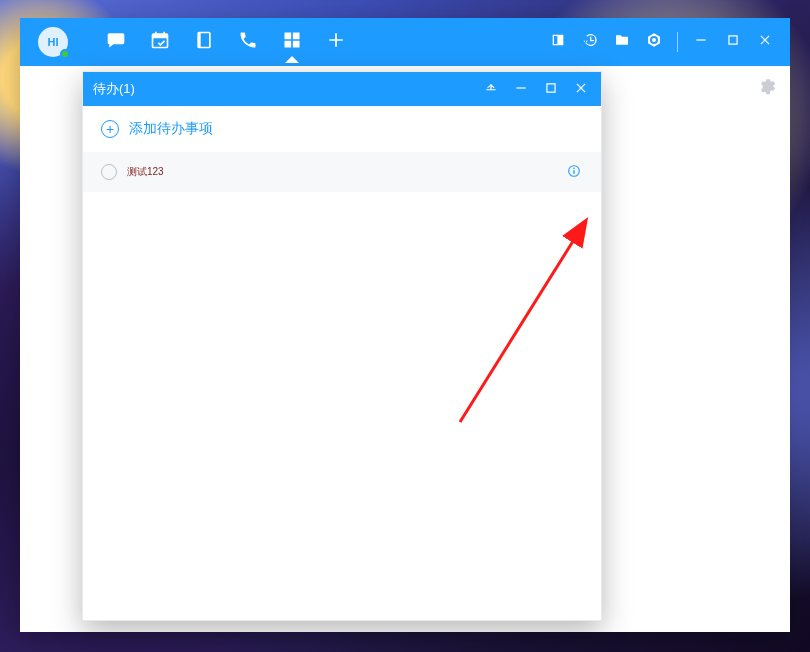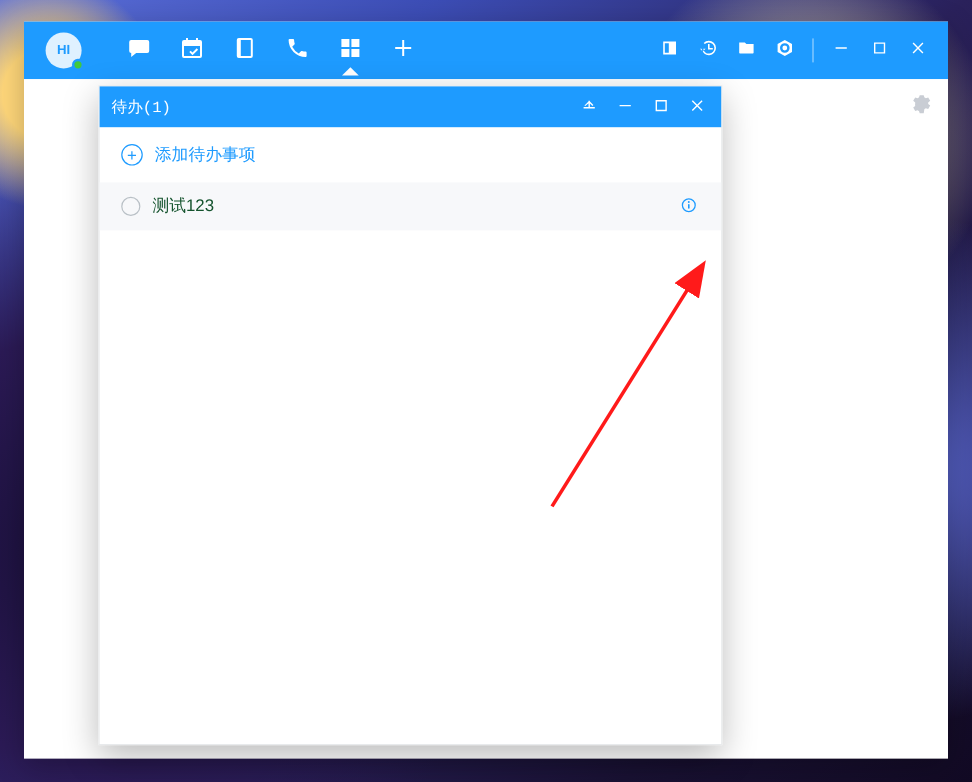--- a/index.html
+++ b/index.html
@@ -54,40 +54,40 @@
 
     
     .panel {
       position: absolute; left: 62px; top: 5px; width: 520px; height: 550px;
       background: #ffffff; border: 1px solid #e8eaec; box-shadow: 0 10px 28px rgba(0,0,0,.28);
     }
     .panel-header {
       height: 34px; background: #1e9bff; color: #fff; display: flex; align-items: center;
       padding: 0 10px; font-size: 13px;
     }
-    .panel-title { flex: 0 0 auto; font-family: Liberation Mono, monospace; }
+    .panel-title { flex: 0 0 auto; }
     .panel-controls { margin-left: auto; display: flex; align-items: center; gap: 10px; }
     .panel-controls .pc { width: 20px; height: 20px; display: flex; align-items: center; justify-content: center; }
     .panel-controls svg { fill: #ffffff; }
 
     .panel-body { padding: 0; }
 
     .add-row {
       display: flex; align-items: center; gap: 10px; height: 46px; padding: 0 18px; color: #1e9bff;
       font-size: 14px;
     }
     .add-row .plus-circ {
       width: 18px; height: 18px; border: 1.6px solid #1e9bff; border-radius: 50%;
       display: flex; align-items: center; justify-content: center; font-size: 14px; line-height: 1;
     }
     .add-row .plus-circ span { margin-top: -1px; }
 
     .task-row {
       display: flex; align-items: center; height: 40px; padding: 0 18px;
-      background: #f7f8fa; font-size: 14px; color: #14532d;
+      background: #f7f8fa; font-size: 10px; color: #7f1d1d;
     }
     .task-row .chk { width: 16px; height: 16px; border: 1.5px solid #b9c0c6; border-radius: 50%; margin-right: 10px; }
     .task-row .info-ic { margin-left: auto; width: 18px; height: 18px; display: flex; align-items: center; justify-content: center; }
     .task-row .info-ic svg { fill: none; }
 
     
     .arrow { position: absolute; pointer-events: none; }
   </style>
 </head>
 <body>

